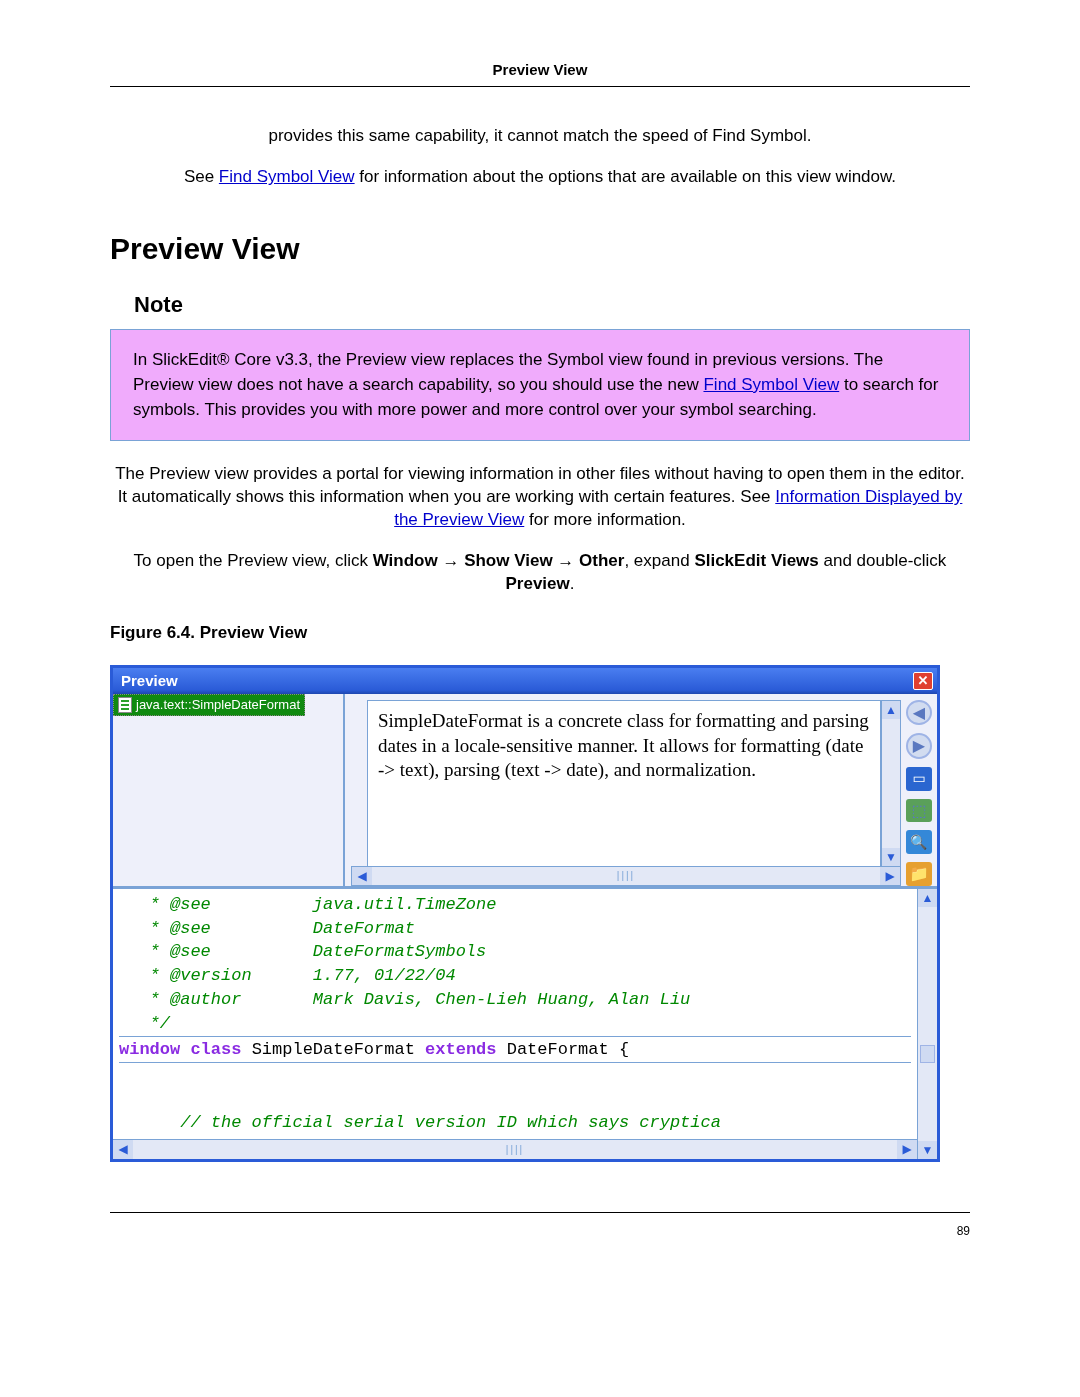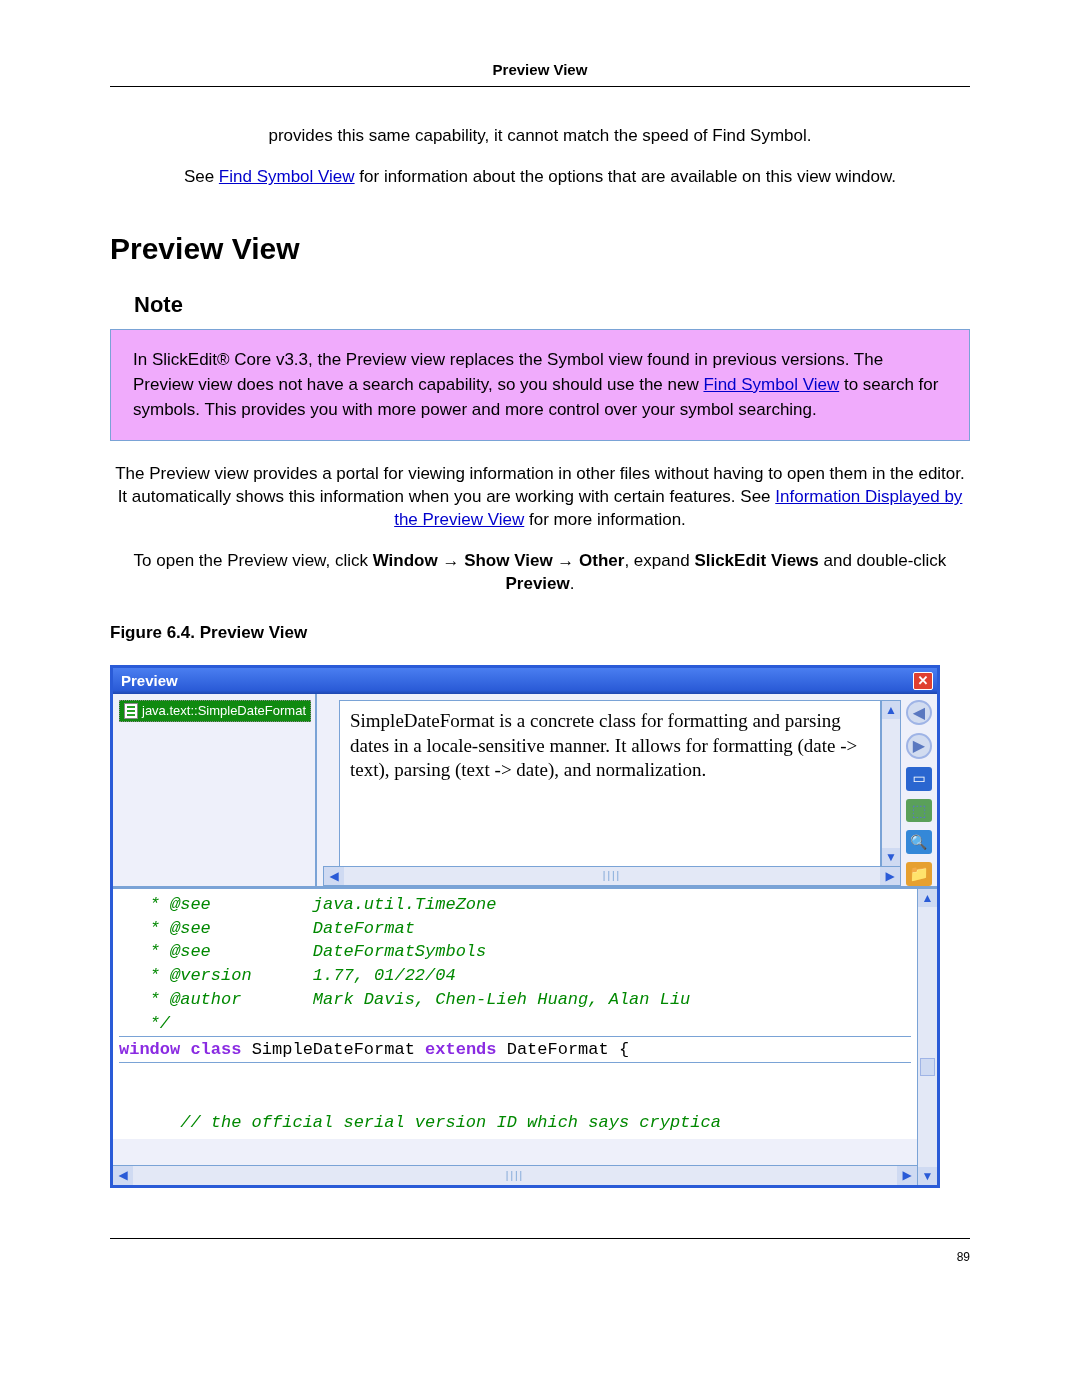--- a/index.html
+++ b/index.html
@@ -60,23 +60,22 @@
   border-radius: 2px;
   display: flex; align-items: center; justify-content: center;
   color: #fff; font-size: 13px; line-height: 1;
 }
 .toprow {
   display: flex;
   height: 192px;
   background: #eef0fa;
 }
 .symbol-cell {
-  width: 204px;
+  width: 232px;
   border-right: 2px solid #7aa3d6;
-  padding: 6px;
 }
 .symbol-chip {
   display: inline-flex;
   align-items: center;
   background: #108a10;
   color: #fff;
   height: 22px;
   padding: 0 4px;
   font-family: Tahoma, sans-serif;
   font-size: 13px;
@@ -262,21 +261,21 @@
         <div class="tool">▶</div>
         <div class="tool sq">▭</div>
         <div class="tool gr">⬚</div>
         <div class="tool sq" style="background:#3488d8">🔍</div>
         <div class="tool ye">📁</div>
       </div>
     </div>
   </div>
 
   <div class="codewrap">
-    <div style="flex:1;display:flex;flex-direction:column;gap:26px;">
+    <div style="flex:1;display:flex;flex-direction:column;">
       <div class="code-cell"><span class="cmt">   * @see          java.util.TimeZone</span>
 <span class="cmt">   * @see          DateFormat</span>
 <span class="cmt">   * @see          DateFormatSymbols</span>
 <span class="cmt">   * @version      1.77, 01/22/04</span>
 <span class="cmt">   * @author       Mark Davis, Chen-Lieh Huang, Alan Liu</span>
 <span class="cmt">   */</span>
 <span class="decl"><span class="kw">window</span> <span class="kw">class</span><span> SimpleDateFormat </span><span class="kw">extends</span><span> DateFormat {</span></span>
 <span></span>
 <span class="cmt">      // the official serial version ID which says cryptica</span></div>
       <div class="code-scroll-h">

